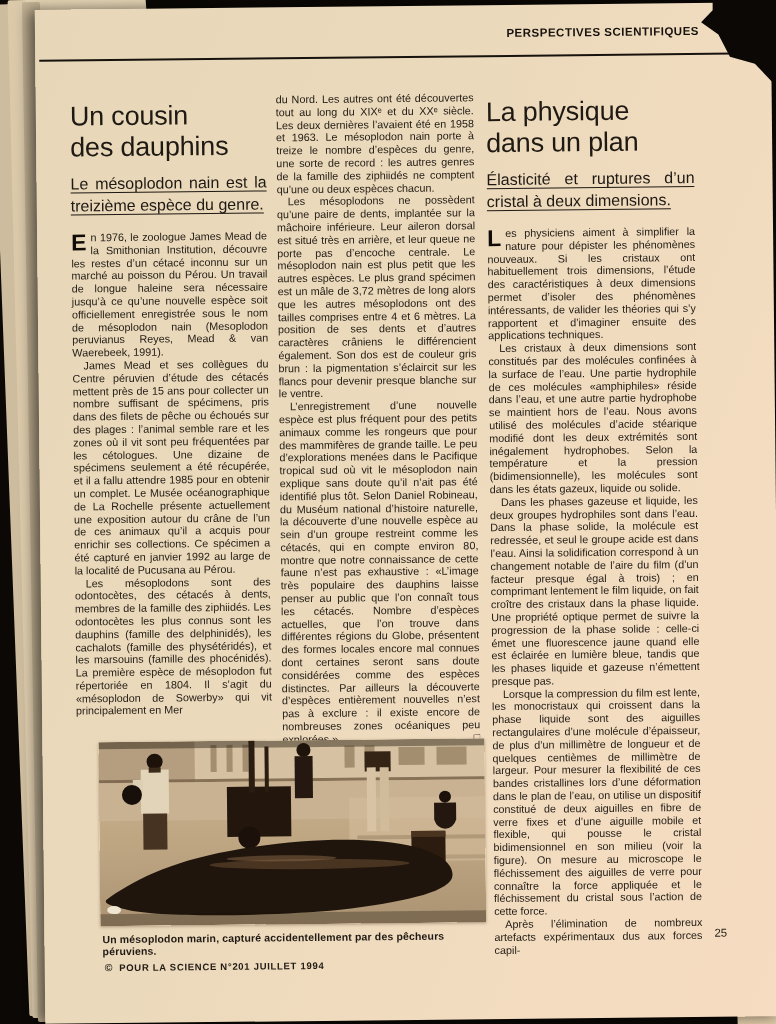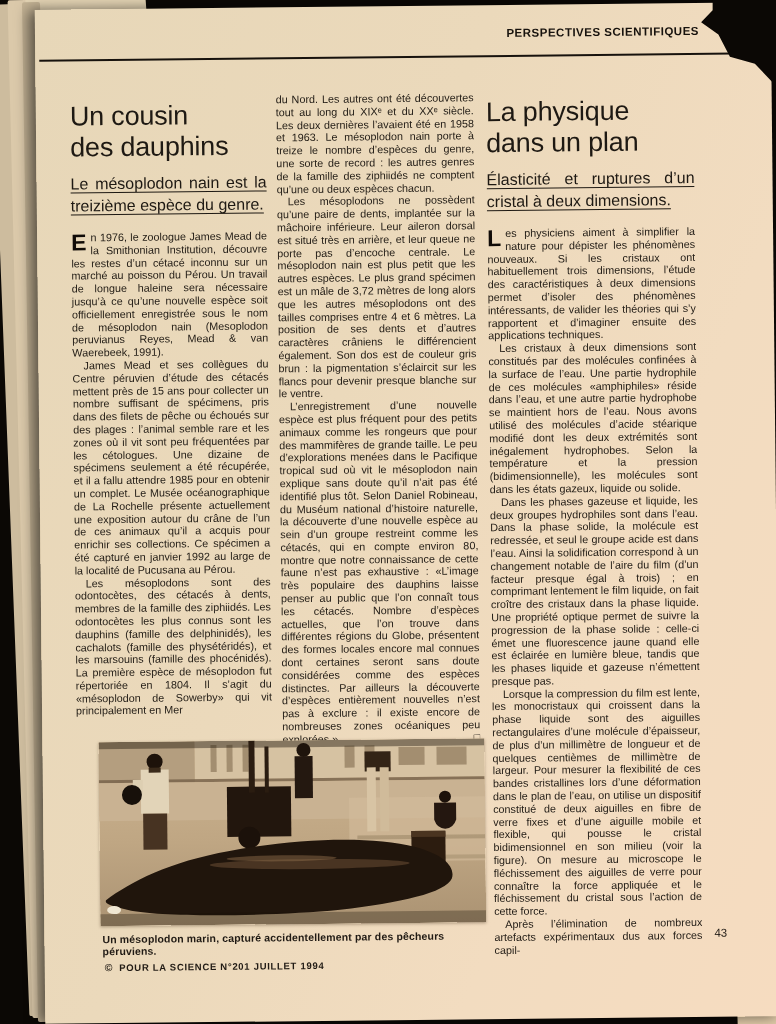--- a/index.html
+++ b/index.html
@@ -163,17 +163,17 @@
       <ellipse cx="182" cy="118" rx="55" ry="3" fill="#8a6a48" opacity=".5"></ellipse>
       <ellipse cx="14" cy="168" rx="7" ry="4" fill="#efe6d2"></ellipse>
       <rect y="172" width="386" height="12" fill="#161006" opacity=".3"></rect>
     </svg>
   </div>
   <div class="caption">Un mésoplodon marin, capturé accidentellement par des pêcheurs péruviens.</div>
 
   <div class="footer">
     <span class="csym">©</span><span>POUR LA SCIENCE N°201  JUILLET 1994</span>
   </div>
-  <div class="pageno">43</div>
+  <div class="pageno">25</div>
 
 </div>
 
 <div class="corner-notch"></div>
 
 </body></html>

